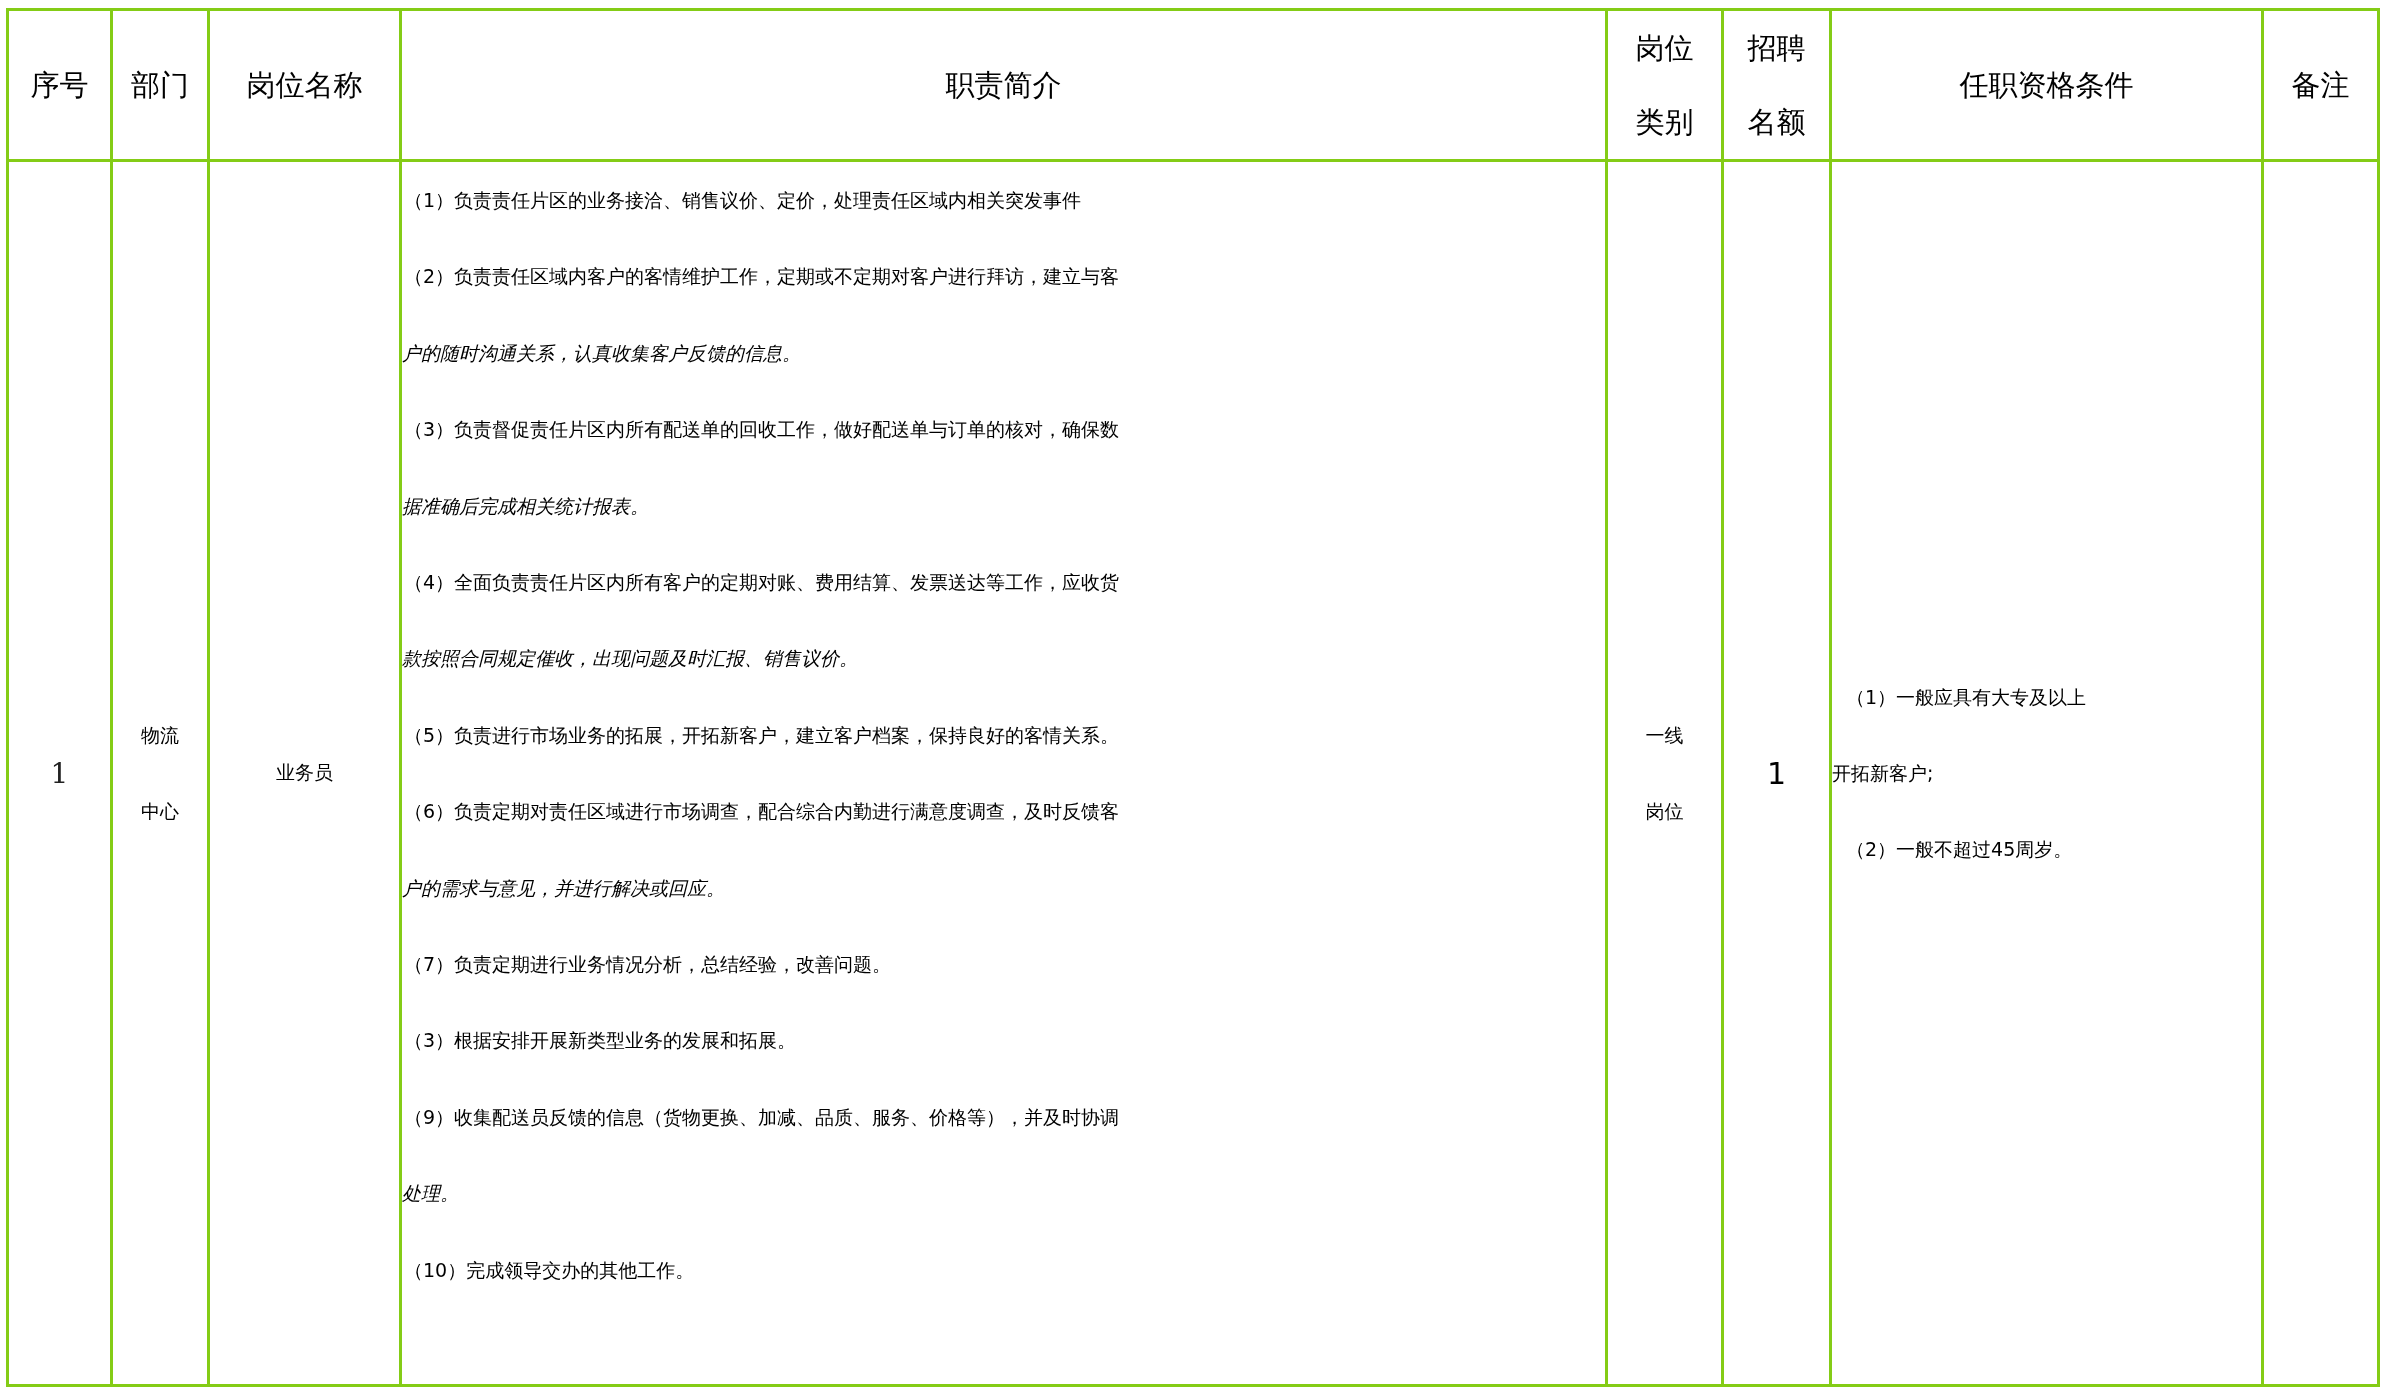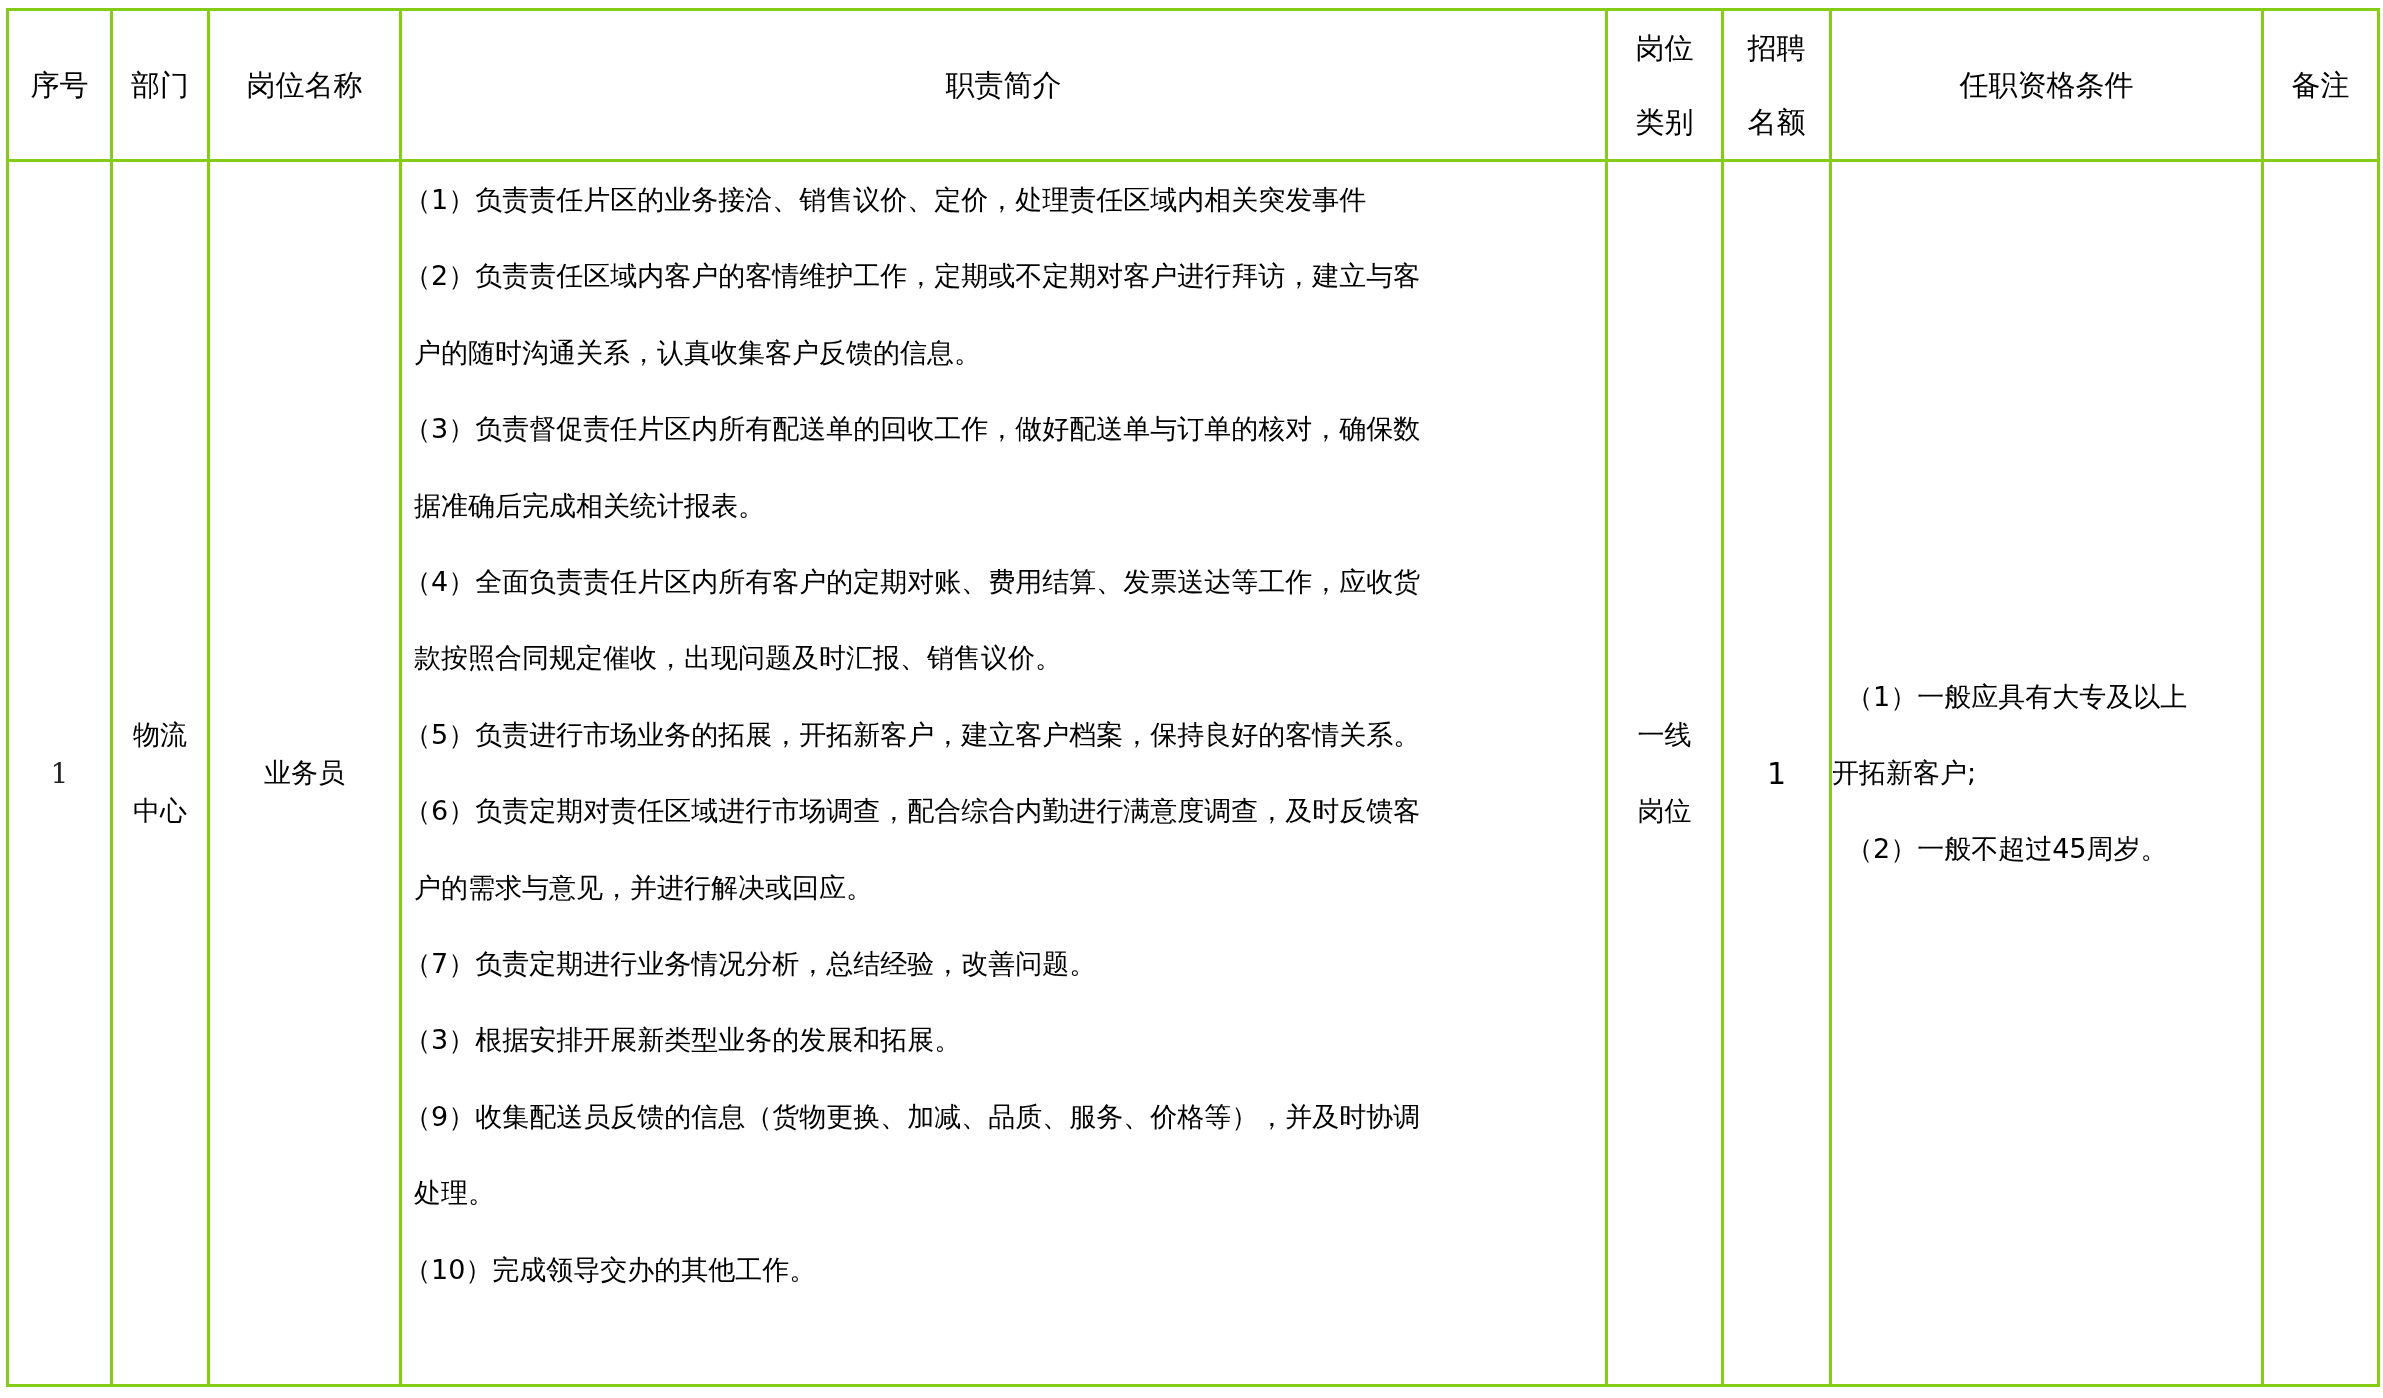--- a/index.html
+++ b/index.html
@@ -2,27 +2,27 @@
 <html><head>
 <meta charset="utf-8">
 <style>
   html, body { margin: 0; padding: 0; background: #ffffff; }
   body { width: 2383px; height: 1398px; position: relative; overflow: hidden;
          font-family: "DejaVu Sans", "Liberation Sans", sans-serif; color: #000; }
   table.job { position: absolute; left: 6px; top: 8px; border-collapse: collapse; table-layout: fixed; }
   table.job td, table.job th { border: 3px solid #84cc16; padding: 0; font-weight: normal; }
   th { font-size: 29px; text-align: center; vertical-align: middle; height: 148px; line-height: 76px; }
   th .two { display: block; line-height: 74px; }
-  td { font-size: 27px; vertical-align: middle; text-align: center; height: 1222px; }
+  td { font-size: 19px; vertical-align: middle; text-align: center; height: 1222px; }
   td.serial { font-family: "DejaVu Serif", "Liberation Serif", serif; font-size: 28px; color: #222; }
   td.dept span, td.cat span { display: block; line-height: 76px; }
   td.duties { text-align: left; vertical-align: top; padding: 20px 24px 0 14px; }
   .duty-line { line-height: 76.4px; white-space: nowrap; }
   .duty-line.indent { padding-left: 2px; }
-  .duty-line.cont { padding-left: 12px; }
+  .duty-line.cont { padding-left: 0; font-style: italic; }
   td.req { text-align: left; padding: 0 14px 0 14px; }
   .req-line { line-height: 76px; white-space: nowrap; }
   .req-line.indent { padding-left: 14px; }
   td.quota { font-size: 30px; }
 </style>
 </head>
 <body>
 
 <table class="job">
   <colgroup>

